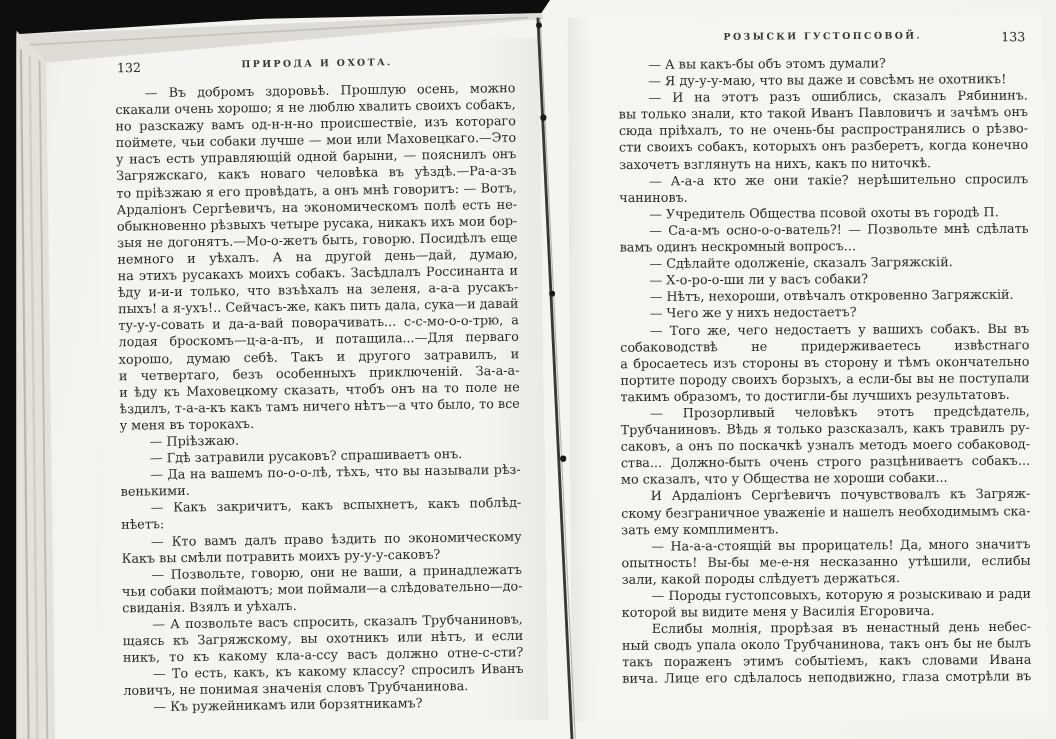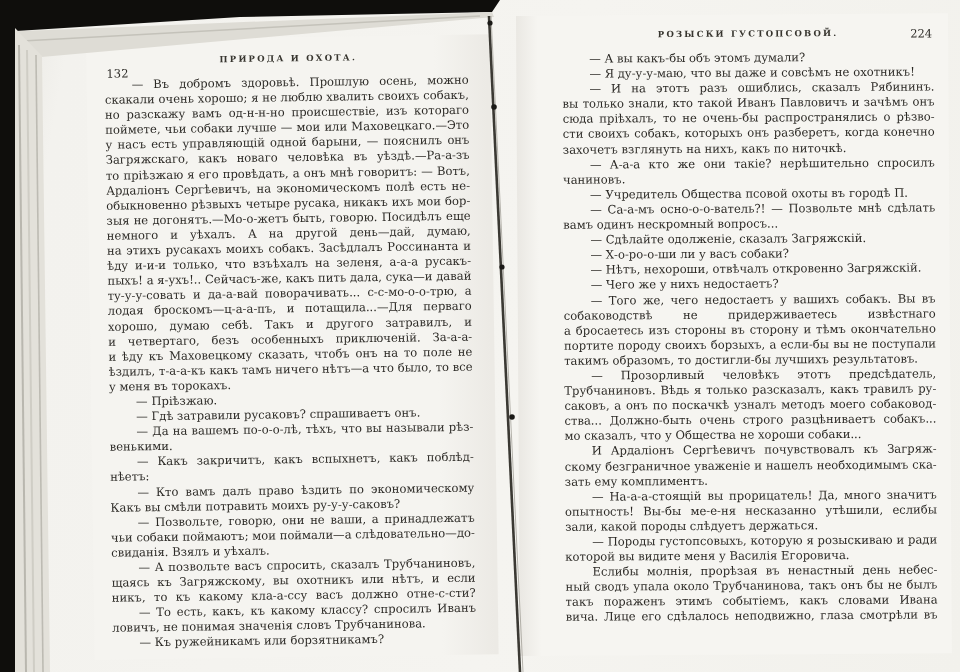--- a/index.html
+++ b/index.html
@@ -28,21 +28,21 @@
   }
   .header-row { position:relative; height:16px; }
   .page-left  .header-row { margin:16px 18px 6px 18px; }
   .page-right .header-row { margin:14px 14px 6px 46px; }
   .running-header {
     position:absolute; left:0; right:0; text-align:center;
     font-size:8.5px; font-weight:700; letter-spacing:2.2px; color:#37352f;
     white-space:nowrap;
   }
   .page-num { position:absolute; top:-1px; font-size:11.5px; color:#2e2c28; }
-  .page-num.left-num  { left:2px;margin-top:12px; }
+  .page-num.left-num  { left:2px; }
   .page-num.right-num { right:2px; }
 
   .text-block { position:relative; }
   .page-left  .text-block { margin:6px 22px 0 18px; }
   .page-right .text-block { margin:4px 14px 0 46px; }
 
   .line {
     font-size:11.6px; height:15.1px; line-height:15.1px;
     white-space:nowrap; overflow:visible; color:#2c2a26;
     text-rendering:optimizeLegibility;
@@ -98,21 +98,21 @@
       <div class="line justify">никъ, то къ какому кла-а-ссу васъ должно отне-с-сти?</div>
       <div class="line indent justify">— То есть, какъ, къ какому классу? спросилъ Иванъ Пав-</div>
       <div class="line">ловичъ, не понимая значенія словъ Трубчанинова.</div>
       <div class="line indent">— Къ ружейникамъ или борзятникамъ?</div>
     </div>
 </div>
 
 <div class="page page-right">
   <div class="header-row">
     <span class="running-header">РОЗЫСКИ ГУСТОПСОВОЙ.</span>
-    <span class="page-num right-num">224</span>
+    <span class="page-num right-num">133</span>
   </div>
   <div class="text-block" id="right-lines">
       <div class="line indent">— А вы какъ-бы объ этомъ думали?</div>
       <div class="line indent">— Я ду-у-у-маю, что вы даже и совсѣмъ не охотникъ!</div>
       <div class="line indent justify">— И на этотъ разъ ошиблись, сказалъ Рябининъ. Еслибъ</div>
       <div class="line justify">вы только знали, кто такой Иванъ Павловичъ и зачѣмъ онъ</div>
       <div class="line justify">сюда пріѣхалъ, то не очень-бы распространялись о рѣзво-</div>
       <div class="line justify">сти своихъ собакъ, которыхъ онъ разберетъ, когда конечно</div>
       <div class="line">захочетъ взглянуть на нихъ, какъ по ниточкѣ.</div>
       <div class="line indent justify">— А-а-а кто же они такіе? нерѣшительно спросилъ Труб-</div>

